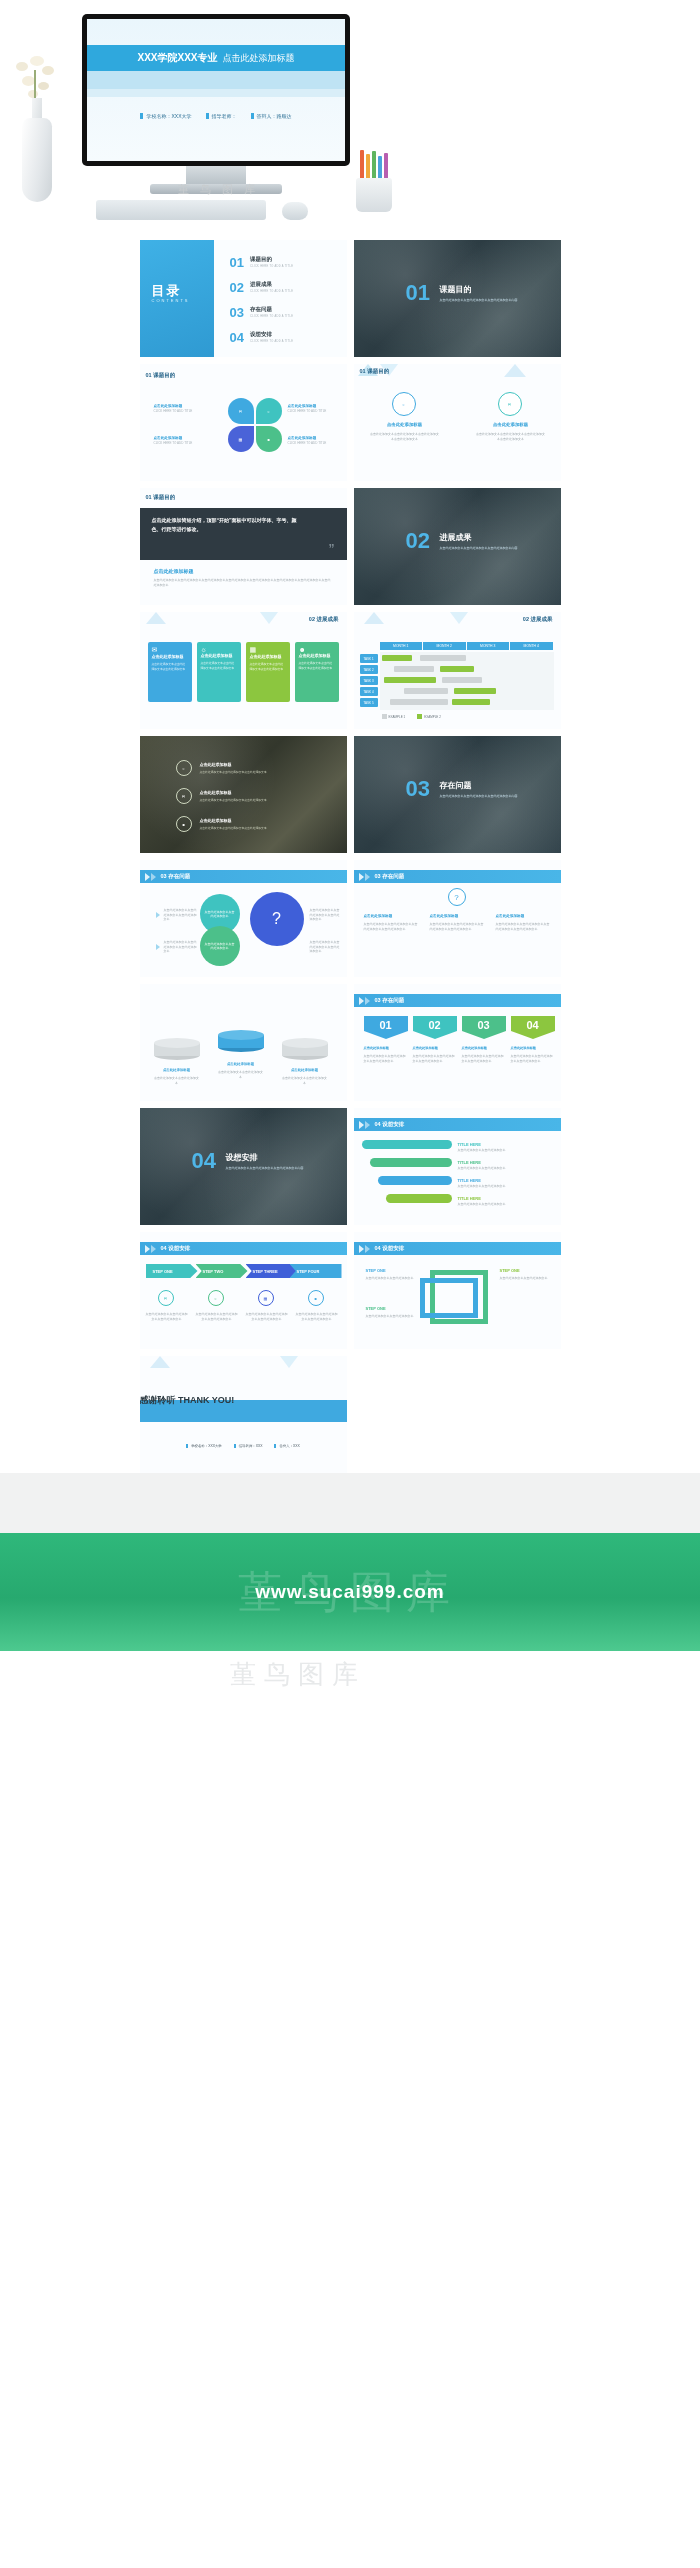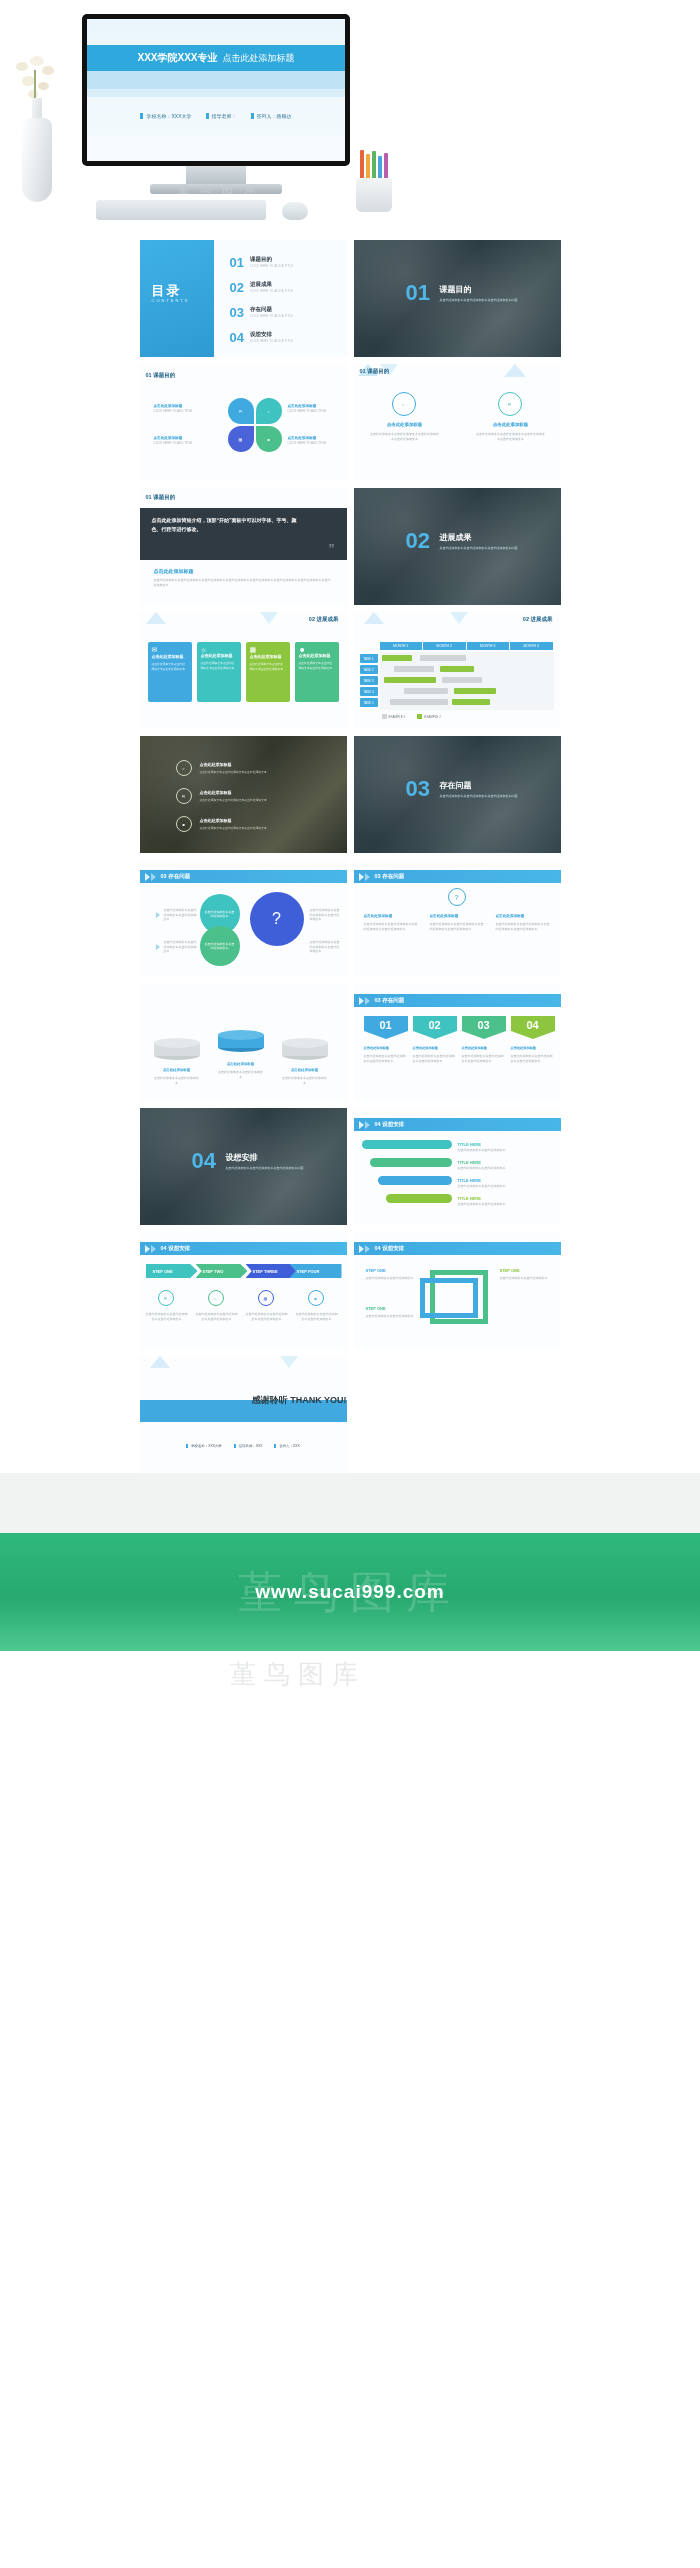--- a/index.html
+++ b/index.html
@@ -239,21 +239,21 @@
 
   
   .snake { position:absolute; height: 9px; border-radius: 5px; }
   .th { position:absolute; font-size: 4px; font-weight: bold; color:#fff; }
 
   
   .chevstep { position: absolute; height: 14px; display:flex; align-items:center; padding-left:7px; color:#fff; font-size:4px; font-weight:bold;}
 
   
   .thanks-band { position:absolute; left:0; top: 44px; width:100%; height: 22px; background:#3fa9e0; }
-  .thanks-t { position:absolute; width:100%; top: 38px; text-align:right; color: #2c3a42; font-size: 9px; font-weight:bold;}
+  .thanks-t { position:absolute; width:100%; top: 38px; text-align:left; color: #2c3a42; font-size: 9px; font-weight:bold;}
   .thanks-meta { position:absolute; width:100%; top: 88px; display:flex; justify-content:center; gap:12px;}
   .thanks-meta span { font-size:3.4px; color:#4a5a63; border-left:2px solid #3fa9e0; padding-left:3px;}
 
   
   .promo-spacer { height: 60px; background: #f1f2f2; }
   .promo {
     width: 700px; height: 118px;
     background: linear-gradient(180deg,#2fb87b 0%, #27a96f 55%, #4dc98f 100%);
     position: relative;
     display: flex; flex-direction: column; align-items: center; justify-content: center;

